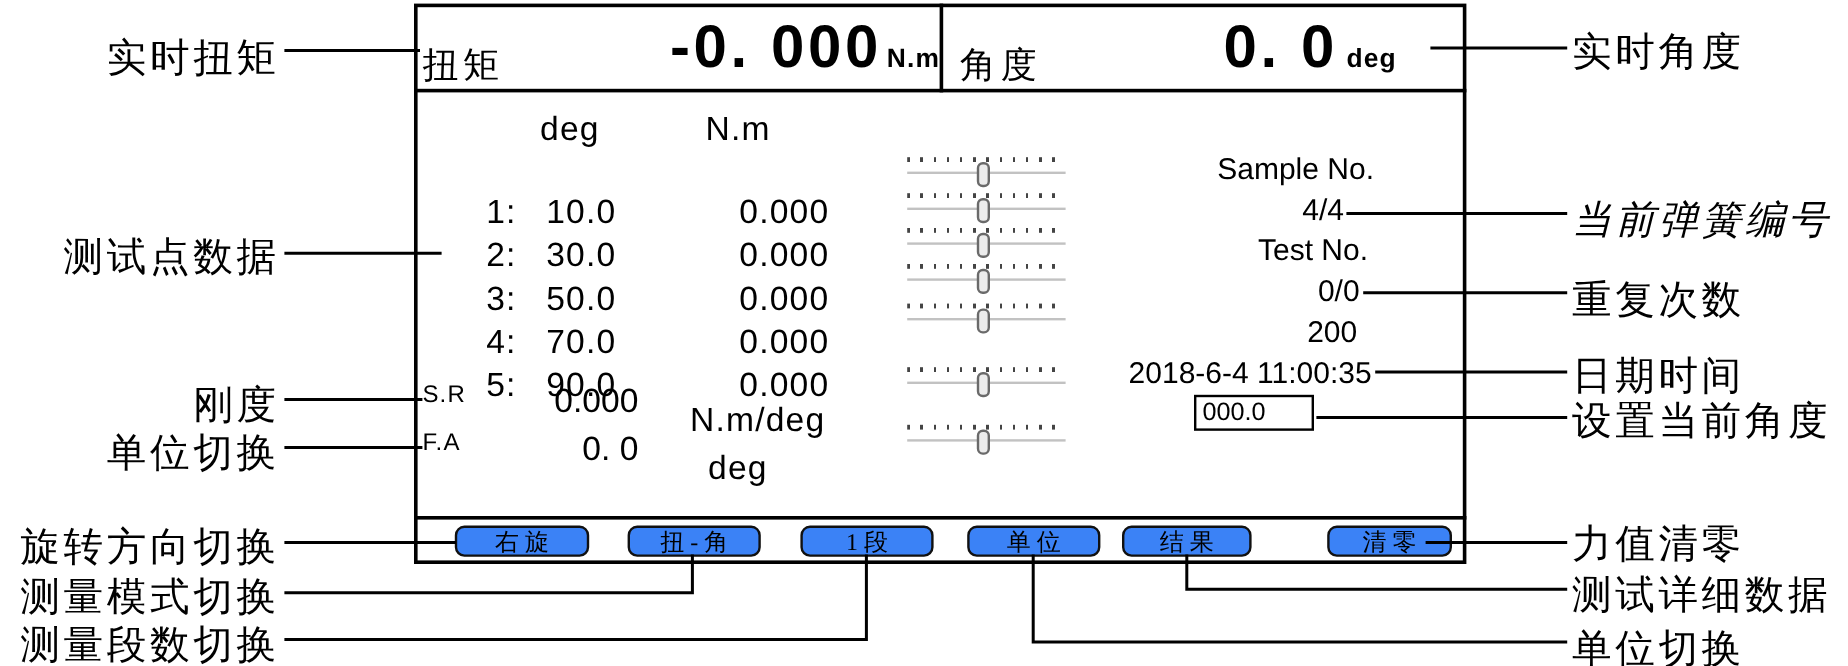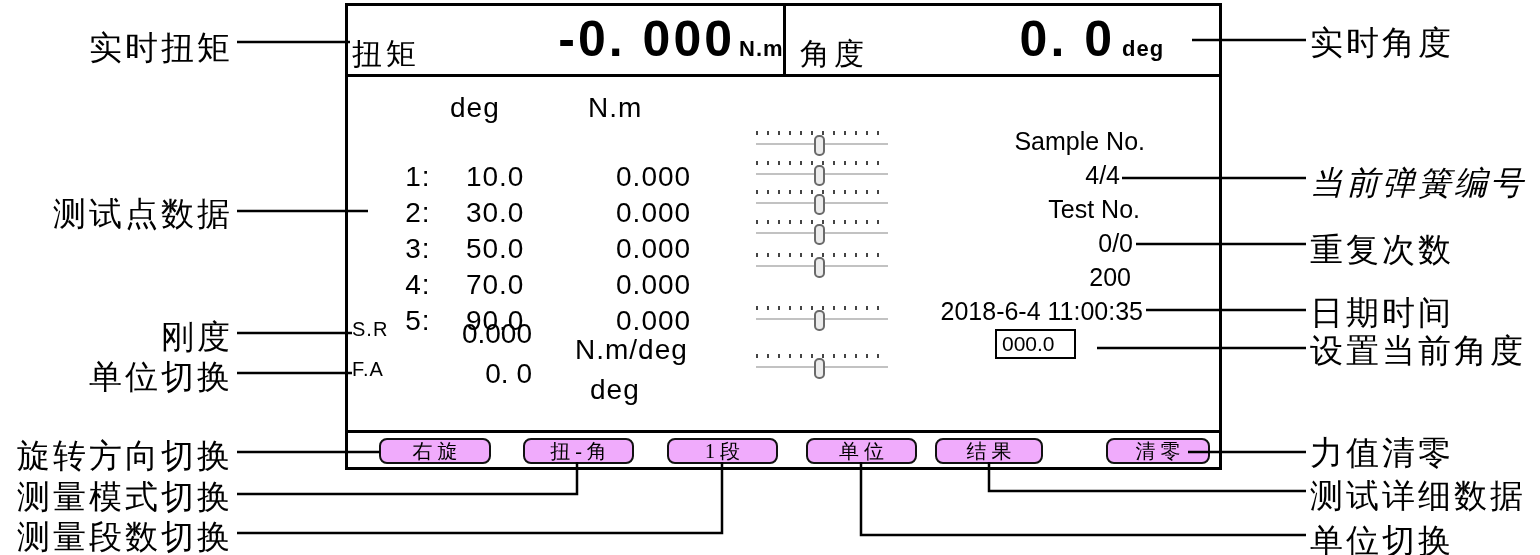--- a/index.html
+++ b/index.html
@@ -13,44 +13,44 @@
   
   .cn{font-family:"Liberation Serif",serif;}
   .readout-label{position:absolute;font-size:30px;letter-spacing:4px;margin-top:12px;}
   .big-val{position:absolute;font-size:50px;font-weight:bold;letter-spacing:3px;
            white-space:pre;text-align:right;}
   .big-unit{position:absolute;font-size:22px;font-weight:bold;letter-spacing:1px;}
   
   .tbl{font-size:28px;letter-spacing:1px;position:absolute;white-space:pre;}
   .trow{position:absolute;left:370px;height:30px;}
   .trow .idx{display:inline-block;width:50px;text-align:left;}
-  .trow .v1{display:inline-block;width:80px;text-align:center;}
+  .trow .v1{display:inline-block;width:80px;text-align:left;}
   .trow .v2{display:inline-block;width:156px;text-align:right;}
   .rlabel{position:absolute;font-size:20px;letter-spacing:1px;}
   .rval{position:absolute;font-size:28px;text-align:right;white-space:pre;}
   .runit{position:absolute;font-size:28px;letter-spacing:1px;white-space:pre;margin-top:16px;}
   
   .slider{position:absolute;left:756px;width:132px;height:26px;}
   .ticks{position:absolute;left:0;top:0;width:100%;height:4px;
          background:repeating-linear-gradient(90deg,#444 0 2px,transparent 2px 11px);}
   .track{position:absolute;left:0;top:12px;width:100%;height:2px;background:#c2c2c2;}
   .thumb{position:absolute;left:58px;top:4px;width:11px;height:21px;background:#ececec;
          border:2px solid #6a6a6a;border-radius:5px;box-sizing:border-box;}
   
   .info{position:absolute;left:850px;top:124px;width:295px;text-align:right;
         font-size:25px;line-height:34px;}
   .info span{display:block;}
-  .angle-box{position:absolute;left:995px;top:329px;width:81px;height:30px;
+  .angle-box{position:absolute;left:995px;top:329px;width:100px;height:30px;
              border:2px solid #000;box-sizing:border-box;font-size:21px;
              line-height:26px;padding-left:5px;text-align:left;}
   
   .btn{position:absolute;top:438px;height:26px;border:2px solid #111;border-radius:8px;
        box-sizing:border-box;display:flex;align-items:center;justify-content:center;
        font-size:20px;letter-spacing:5px;text-indent:5px;
-       font-family:"Liberation Serif",serif;background:#f0abfc;}
+       font-family:"Liberation Serif",serif;background:#3b82f6;}
   
   .callout{position:absolute;font-size:33px;letter-spacing:3px;
            font-family:"Liberation Serif",serif;white-space:nowrap;}
   .c-left{width:233px;left:0;text-align:right;}
   .c-right{left:1310px;text-align:left;}
   
   #lines{position:absolute;left:0;top:0;width:1540px;height:555px;pointer-events:none;}
 </style>
 </head>
 <body>

